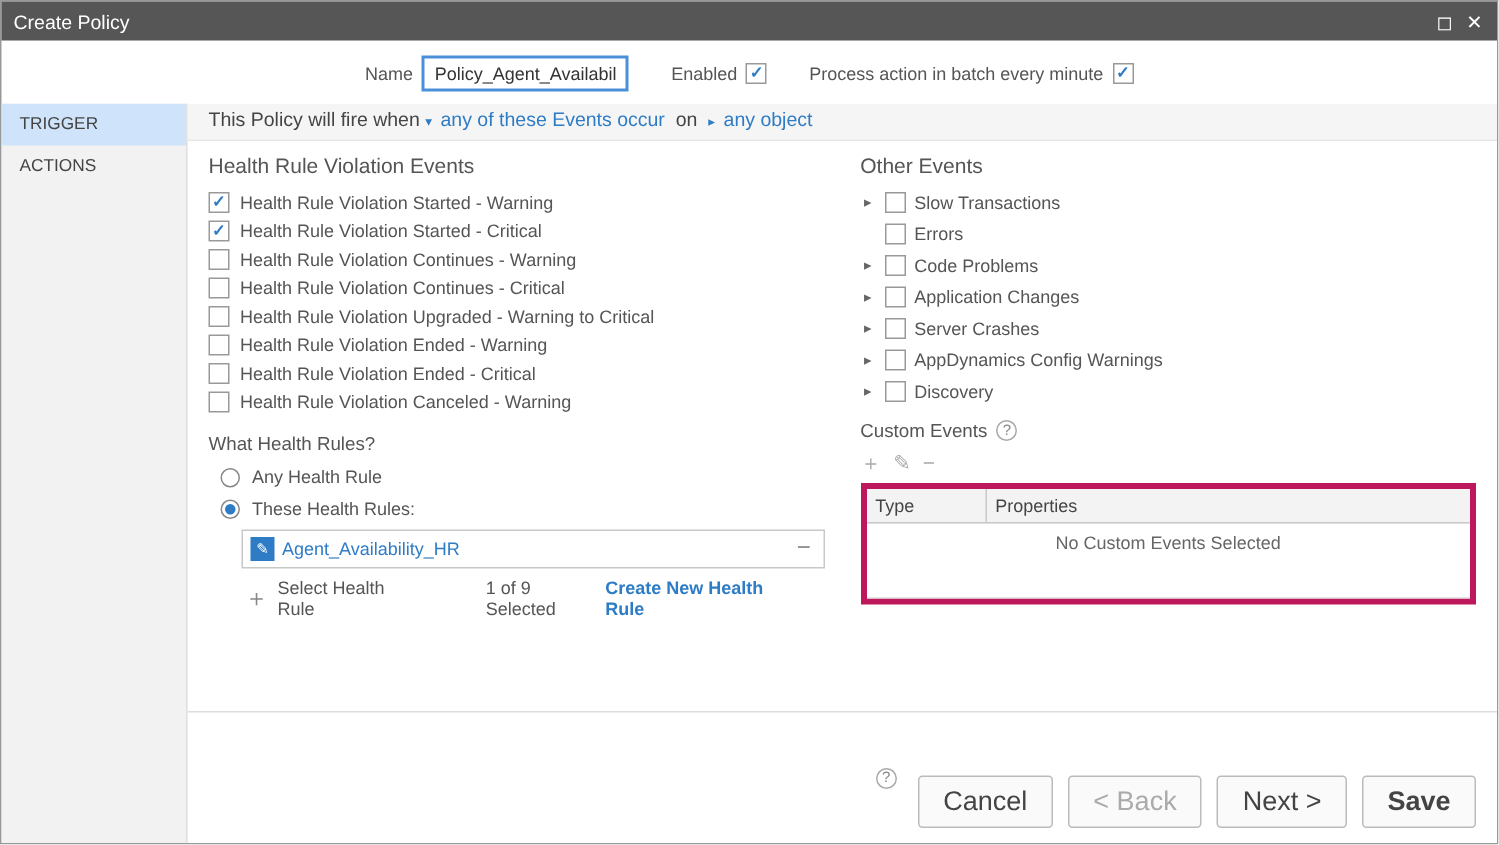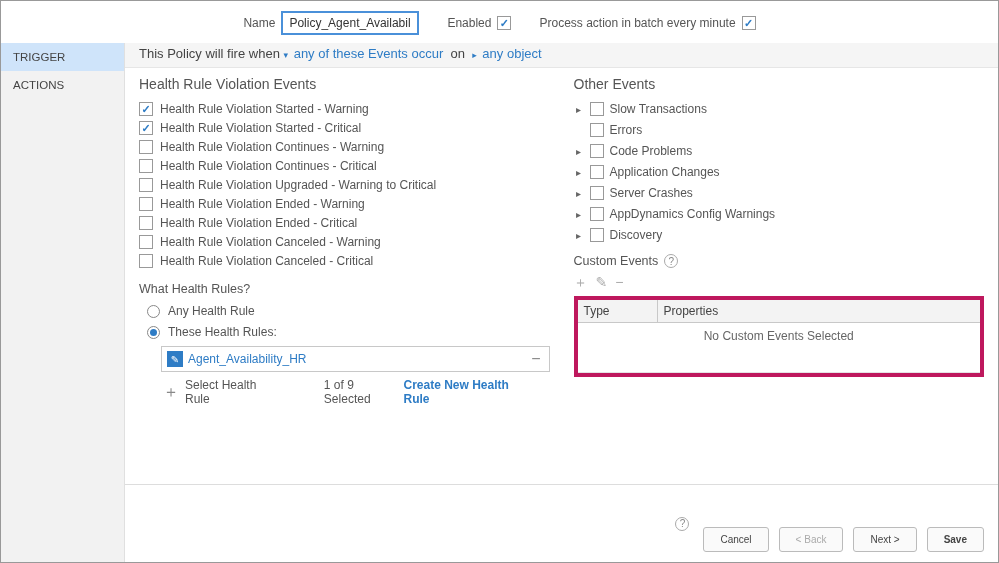--- a/index.html
+++ b/index.html
@@ -159,30 +159,36 @@
 .ce-table .th:last-child{ flex:1;}
 .ce-table .empty{ height:50px; display:flex; align-items:flex-start; justify-content:center; padding-top:6px; font-size:12px; color:#666; border-bottom:1px solid #e4e4e4;}
 .footer{
   border-top:1px solid #ddd;
   padding:10px 14px;
   display:flex; justify-content:flex-end; align-items:center; gap:10px;
 }
 .footer .help{ margin-right:4px;}
 .btn{
   border:1px solid #bbb; border-radius:3px; background:#fafafa;
-  padding:6px 16px; font-size:10px; color:#444; cursor:pointer;margin-top:32px;
+  padding:6px 16px; font-size:18px; color:#444; cursor:pointer;margin-top:32px;
 }
 .btn.disabled{ color:#aaa; }
 .btn.primary{ font-weight:bold;}
 </style>
 </head>
 <body>
 
 <div class="dialog">
 
+  <div class="title-bar">
+    <span>Create Policy</span>
+    <span class="spacer"></span>
+    <span class="winctl">◻</span>
+    <span class="winctl">✕</span>
+  </div>
 
   <div class="top-form">
     <div class="form-pair">
       <label>Name</label>
       <input class="name-input" value="Policy_Agent_Availability" style="">
     </div>
     <div class="form-pair">
       <label>Enabled</label>
       <span class="chk checked"></span>
     </div>
@@ -241,24 +247,20 @@
                 <span>Health Rule Violation Ended - Warning</span>
               </div>
               <div class="vitem">
                 <span class="chk"></span>
                 <span>Health Rule Violation Ended - Critical</span>
               </div>
               <div class="vitem">
                 <span class="chk"></span>
                 <span>Health Rule Violation Canceled - Warning</span>
               </div>
-              <div class="vitem">
-                <span class="chk"></span>
-                <span>Health Rule Violation Canceled - Critical</span>
-              </div>
             </div>
 
           <div class="subhead">What Health Rules?</div>
           <div class="radio-row">
             <span class="radio"></span>
             <span>Any Health Rule</span>
           </div>
           <div class="radio-row">
             <span class="radio sel"></span>
             <span>These Health Rules:</span>

